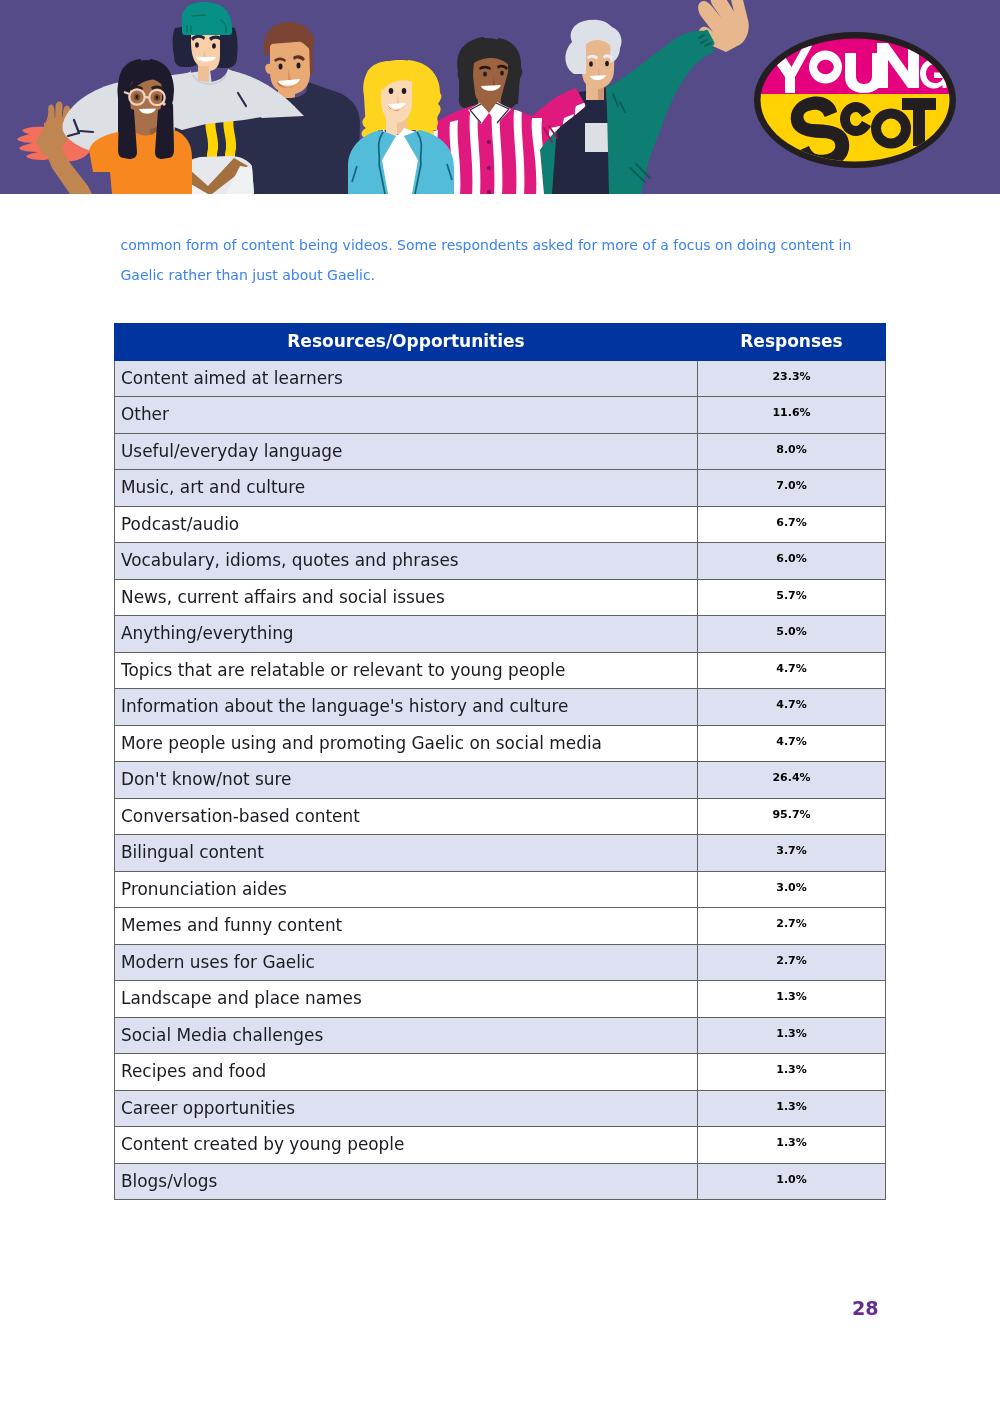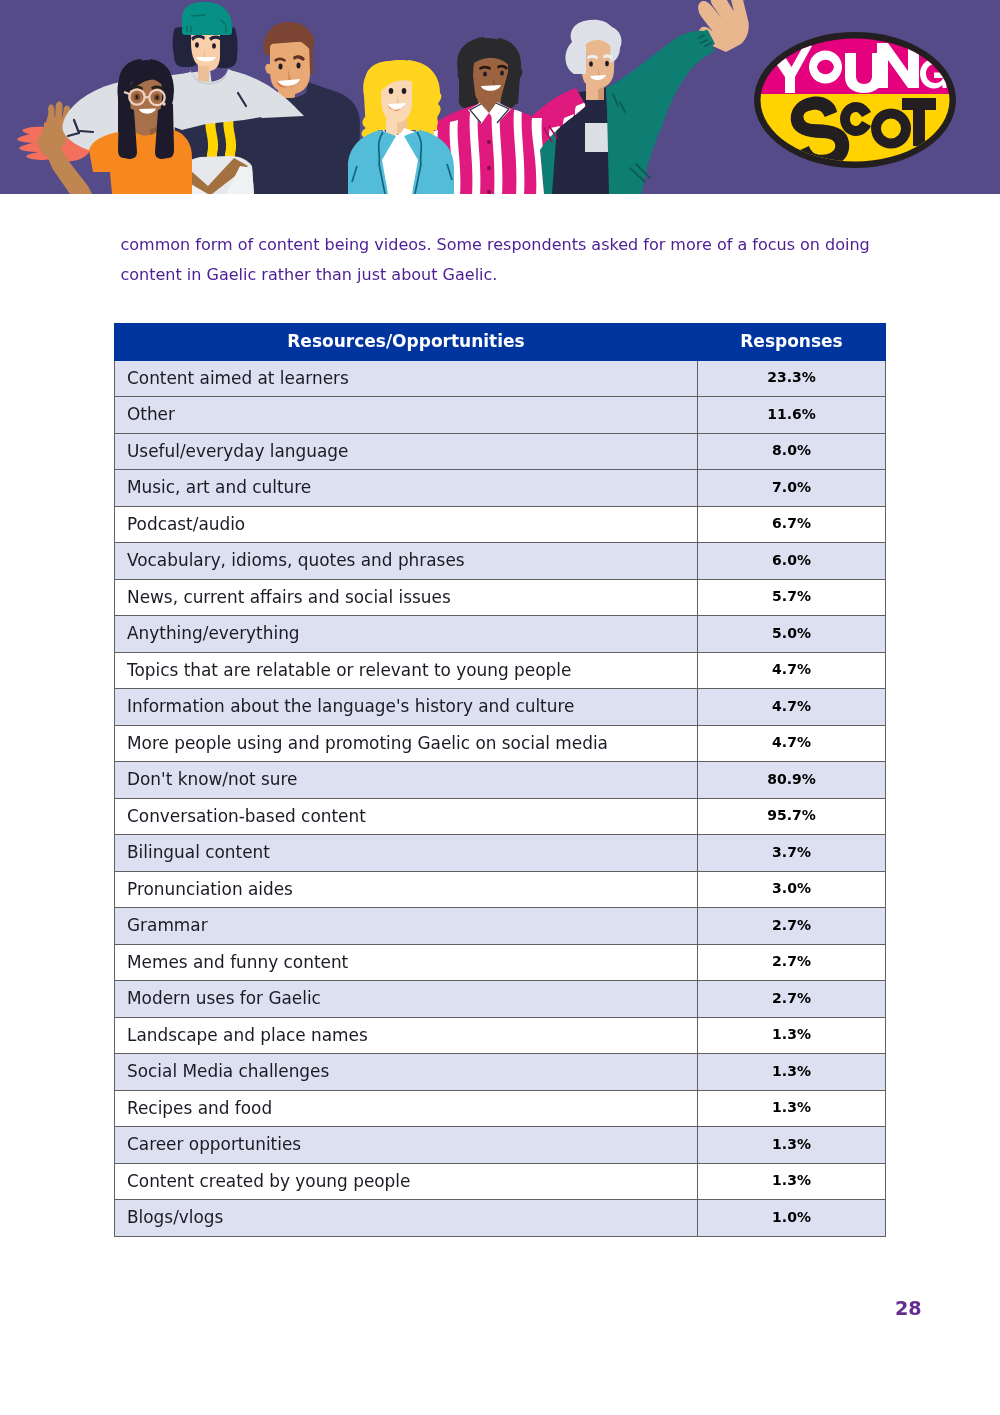--- a/index.html
+++ b/index.html
@@ -1,30 +1,30 @@
 <!DOCTYPE html>
 <html><head>
 <meta charset="utf-8">
 <style>
   html,body{margin:0;padding:0;}
   body{width:1000px;height:1415px;background:#ffffff;font-family:"DejaVu Sans",sans-serif;overflow:hidden;}
   .page{position:relative;width:1000px;height:1415px;}
   .hero{position:absolute;left:0;top:0;width:1000px;height:194px;overflow:hidden;background:#544B88;}
   .hero svg{display:block;}
-  .para{position:absolute;left:120.5px;top:230px;width:760px;font-size:16px;line-height:30px;color:#4c1d95;margin:0;}
+  .para{position:absolute;left:120.5px;top:230px;width:760px;font-size:14px;line-height:30px;color:#3b82f6;margin:0;}
   .tbl{position:absolute;left:114px;top:323px;width:771px;border-collapse:collapse;table-layout:fixed;}
   .tbl col.c1{width:583px}
   .tbl col.c2{width:188px}
   .tbl th,.tbl td{border:1px solid #616161;padding:0;height:30.5px;line-height:30.5px;vertical-align:middle;box-sizing:border-box;}
   .tbl td span,.tbl th span{display:inline-block;position:relative;top:-3px;line-height:1;margin-top:12px;}
   .tbl th{background:#0035a0;color:#fff;font-weight:bold;font-size:17px;text-align:center;border:1px solid #0035a0;}
-  td.lab{font-size:16.9px;color:#1b1b24;padding-left:12px;}
-  td.val{font-size:14px;font-weight:bold;color:#000;text-align:center;}
+  td.lab{font-size:16.9px;color:#1b1b24;padding-left:6px;}
+  td.val{font-size:11px;font-weight:bold;color:#000;text-align:center;}
   tr.alt td{background:#dce0f1;}
-  .pageno{position:absolute;left:852px;top:1300px;font-size:19.2px;line-height:18.5px;font-weight:bold;color:#662d91;margin-left:43px;}
+  .pageno{position:absolute;left:852px;top:1300px;font-size:19.2px;line-height:18.5px;font-weight:bold;color:#662d91;}
 </style>
 </head>
 <body>
 
 <div class="page">
   <div class="hero">
 <svg class="heroSvg" width="1000" height="194" viewBox="0 0 1000 194" preserveAspectRatio="none">
 <rect x="0" y="0" width="1000" height="194" fill="#544B88"></rect>
 
 <path fill="#2B2E4A" d="M266 88 C250 93 240 104 240 122 L240 194 L358 194 L360 124 C360 106 350 96 334 91 L308 82 L306 94 C298 102 282 102 276 92 Z"></path>
@@ -333,37 +333,33 @@
         <tr class="alt">
           <td class="lab"><span>Information about the language's history and culture</span></td>
           <td class="val"><span>4.7%</span></td>
         </tr>
         <tr>
           <td class="lab"><span>More people using and promoting Gaelic on social media</span></td>
           <td class="val"><span>4.7%</span></td>
         </tr>
         <tr class="alt">
           <td class="lab"><span>Don't know/not sure</span></td>
-          <td class="val"><span>80.9%</span></td>
+          <td class="val"><span>26.4%</span></td>
         </tr>
         <tr>
           <td class="lab"><span>Conversation-based content</span></td>
           <td class="val"><span>95.7%</span></td>
         </tr>
         <tr class="alt">
           <td class="lab"><span>Bilingual content</span></td>
           <td class="val"><span>3.7%</span></td>
         </tr>
         <tr>
           <td class="lab"><span>Pronunciation aides</span></td>
           <td class="val"><span>3.0%</span></td>
-        </tr>
-        <tr class="alt">
-          <td class="lab"><span>Grammar</span></td>
-          <td class="val"><span>2.7%</span></td>
         </tr>
         <tr>
           <td class="lab"><span>Memes and funny content</span></td>
           <td class="val"><span>2.7%</span></td>
         </tr>
         <tr class="alt">
           <td class="lab"><span>Modern uses for Gaelic</span></td>
           <td class="val"><span>2.7%</span></td>
         </tr>
         <tr>

